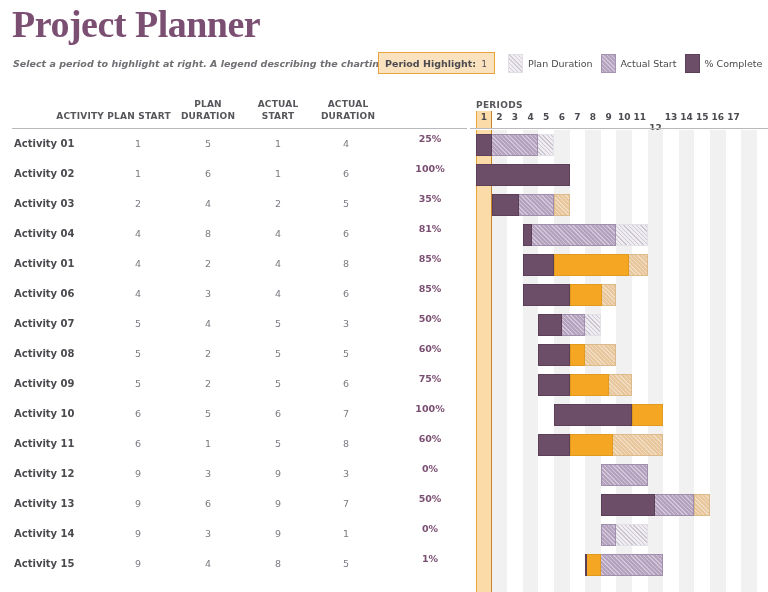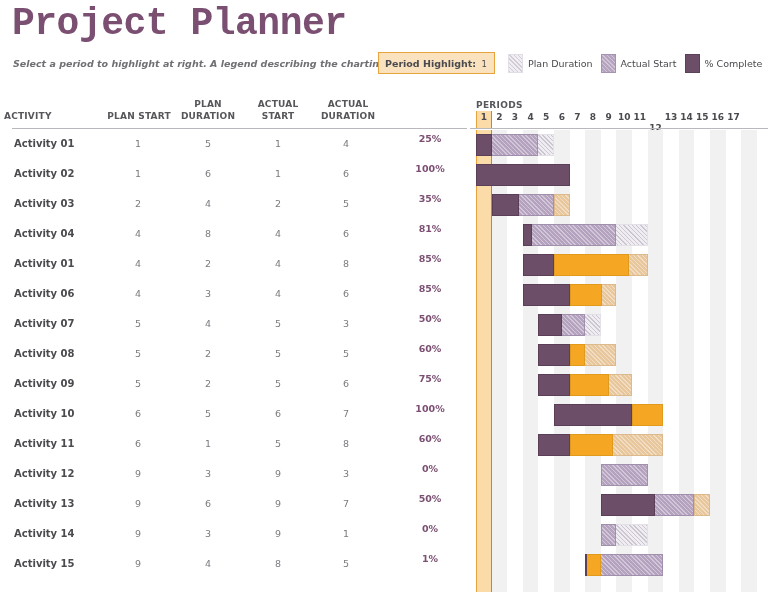--- a/index.html
+++ b/index.html
@@ -9,21 +9,21 @@
     font-family:"Liberation Sans", sans-serif;
     color:#5f5f63;
   }
   .page{position:relative;width:768px;height:592px;overflow:hidden;}
 
   
   .title{
     position:absolute;left:12px;top:2px;
     font-size:38px;font-weight:bold;letter-spacing:-0.5px;
     color:#7B4F72;
-    font-family:Liberation Mono, monospace;
+    font-family:Liberation Serif, serif;
   }
   .subtitle{
     position:absolute;left:13px;top:58px;
     font-size:9.5px;font-style:italic;font-weight:bold;
     color:#6f6f74;
     font-family:"DejaVu Sans", sans-serif;
   }
 
   
   .ph-box{
@@ -141,21 +141,21 @@
         <div class="lg-swatch sw-actual"></div>
         <div class="lg-text">Actual Start</div>
       </div>
       <div class="lg-item">
         <div class="lg-swatch sw-complete"></div>
         <div class="lg-text">% Complete</div>
       </div>
     </div>
 
   <div class="thead">
-    <div class="th" style="left:4px;top:18px;width:90px;text-align:left;">ACTIVITY</div>
+    <div class="th" style="left:14px;top:18px;width:90px;text-align:right;">ACTIVITY</div>
     <div class="th" style="left:100px;top:18px;width:78px;">PLAN START</div>
     <div class="th" style="left:172px;top:6px;width:72px;">PLAN<br>DURATION</div>
     <div class="th" style="left:242px;top:6px;width:72px;">ACTUAL<br>START</div>
     <div class="th" style="left:310px;top:6px;width:76px;">ACTUAL<br>DURATION</div>
   </div>
   <div class="hrule"></div>
 
   <div class="periods-label">PERIODS</div>
   <div class="gheader" id="gheader">
       <div class="pnum hl" style="left: 6px; width: 15.6px;">1</div>

